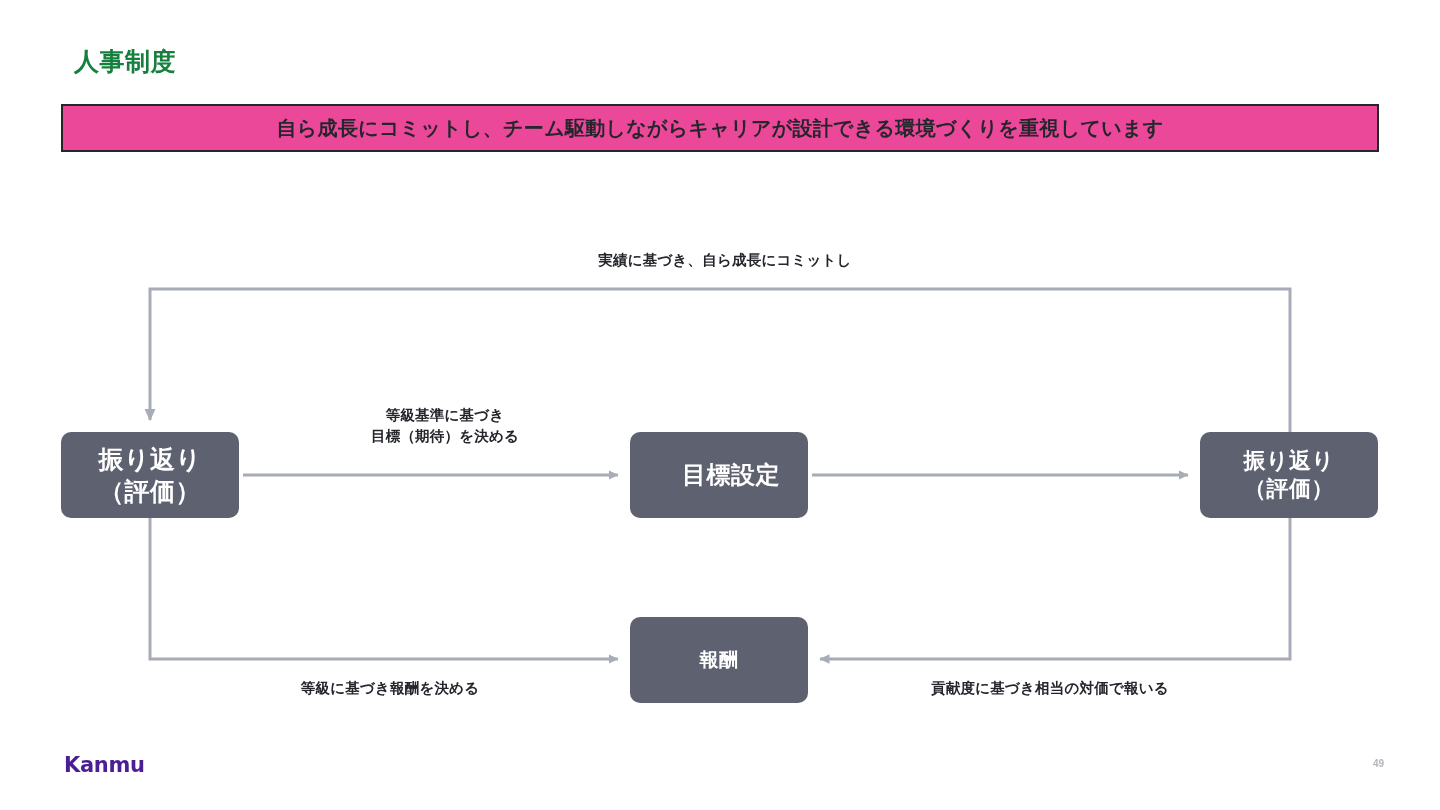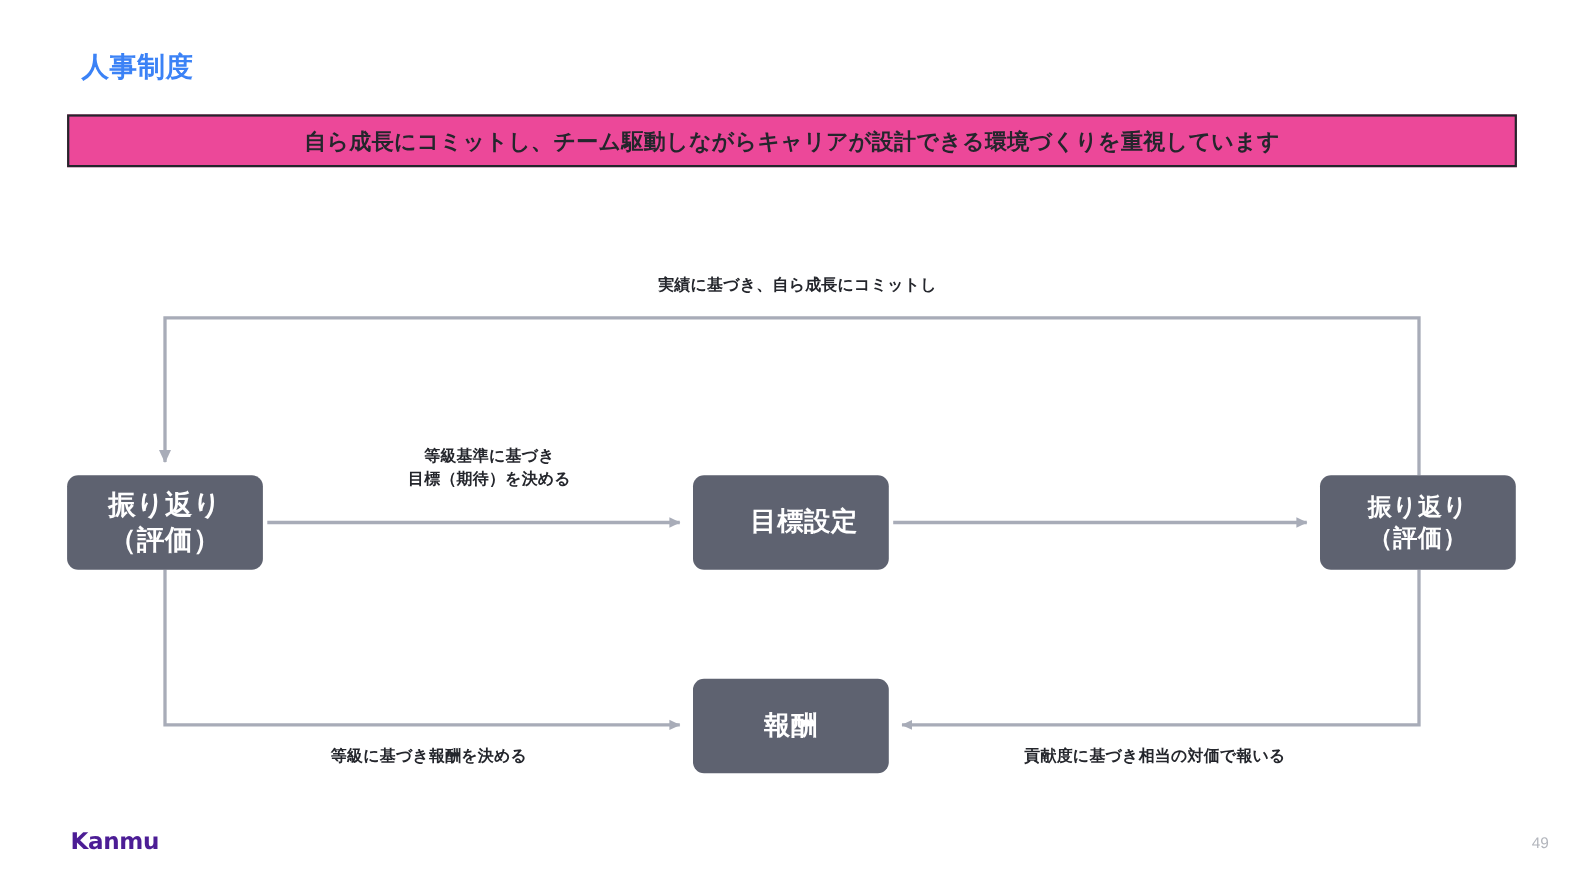--- a/index.html
+++ b/index.html
@@ -22,21 +22,21 @@
   }
 
   
   .page-title {
     position: absolute;
     left: 74px;
     top: 46px;
     font-size: 25px;
     font-weight: 700;
     letter-spacing: 0.5px;
-    color: #3b82f6;
+    color: #15803d;
     line-height: 1.2;
     white-space: nowrap;
     text-align: right;
   }
   .headline-box {
     position: absolute;
     left: 61px;
     top: 104px;
     width: 1318px;
     height: 48px;
@@ -100,21 +100,21 @@
   #node-goal .node-label { font-size: 24px; margin-left: 24px; }
 
   #node-review-right {
     left: 1200px; top: 432px; width: 178px; height: 86px;
   }
   #node-review-right .node-label { font-size: 22px; }
 
   #node-reward {
     left: 630px; top: 617px;  width: 178px; height: 86px;
   }
-  #node-reward .node-label { font-size: 24px; }
+  #node-reward .node-label { font-size: 19px; }
 
   
   .edge-label {
     position: absolute;
     font-size: 14.5px;
     font-weight: 700;
     color: #24262c;
     text-align: center;
     line-height: 1.45;
     letter-spacing: 0.2px;
@@ -132,25 +132,25 @@
     left: 64px;
     top: 753px;
     font-size: 21px;
     font-weight: 700;
     letter-spacing: -0.3px;
     color: #4c1d95;
     font-family: "DejaVu Sans", "Liberation Sans", sans-serif;
   }
   .page-number {
     position: absolute;
-    right: 32px;
+    right: 56px;
     top: 758px;
-    font-size: 14px;
+    font-size: 10px;
     color: #b3b6bd;
-    font-weight: 400;
+    font-weight: 700;
   }
 </style>
 </head>
 <body>
 
 <div id="slide">
 
   <div class="page-title">人事制度</div>
 
   <div class="headline-box">

